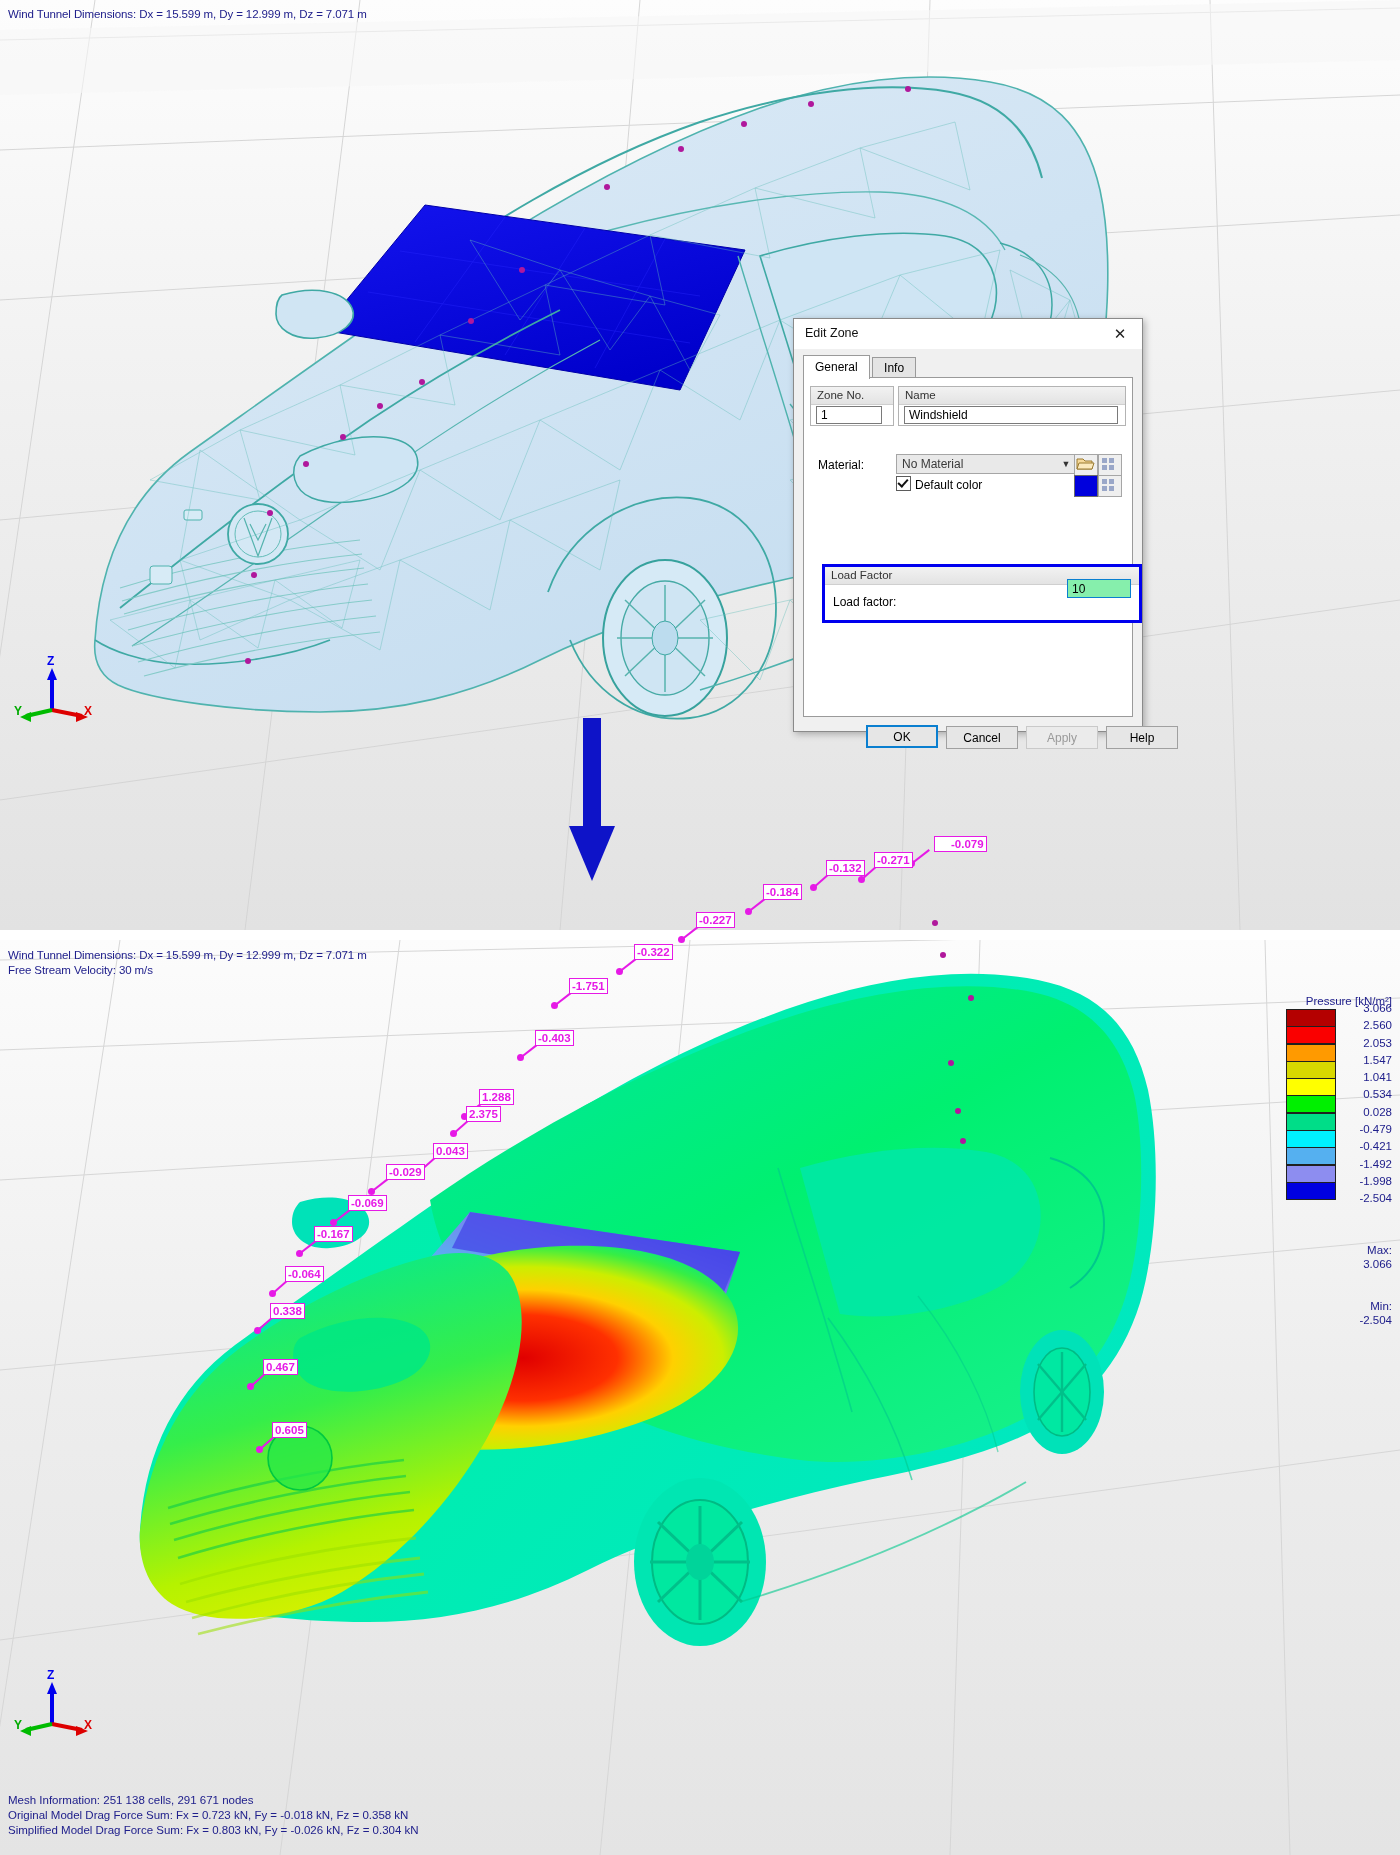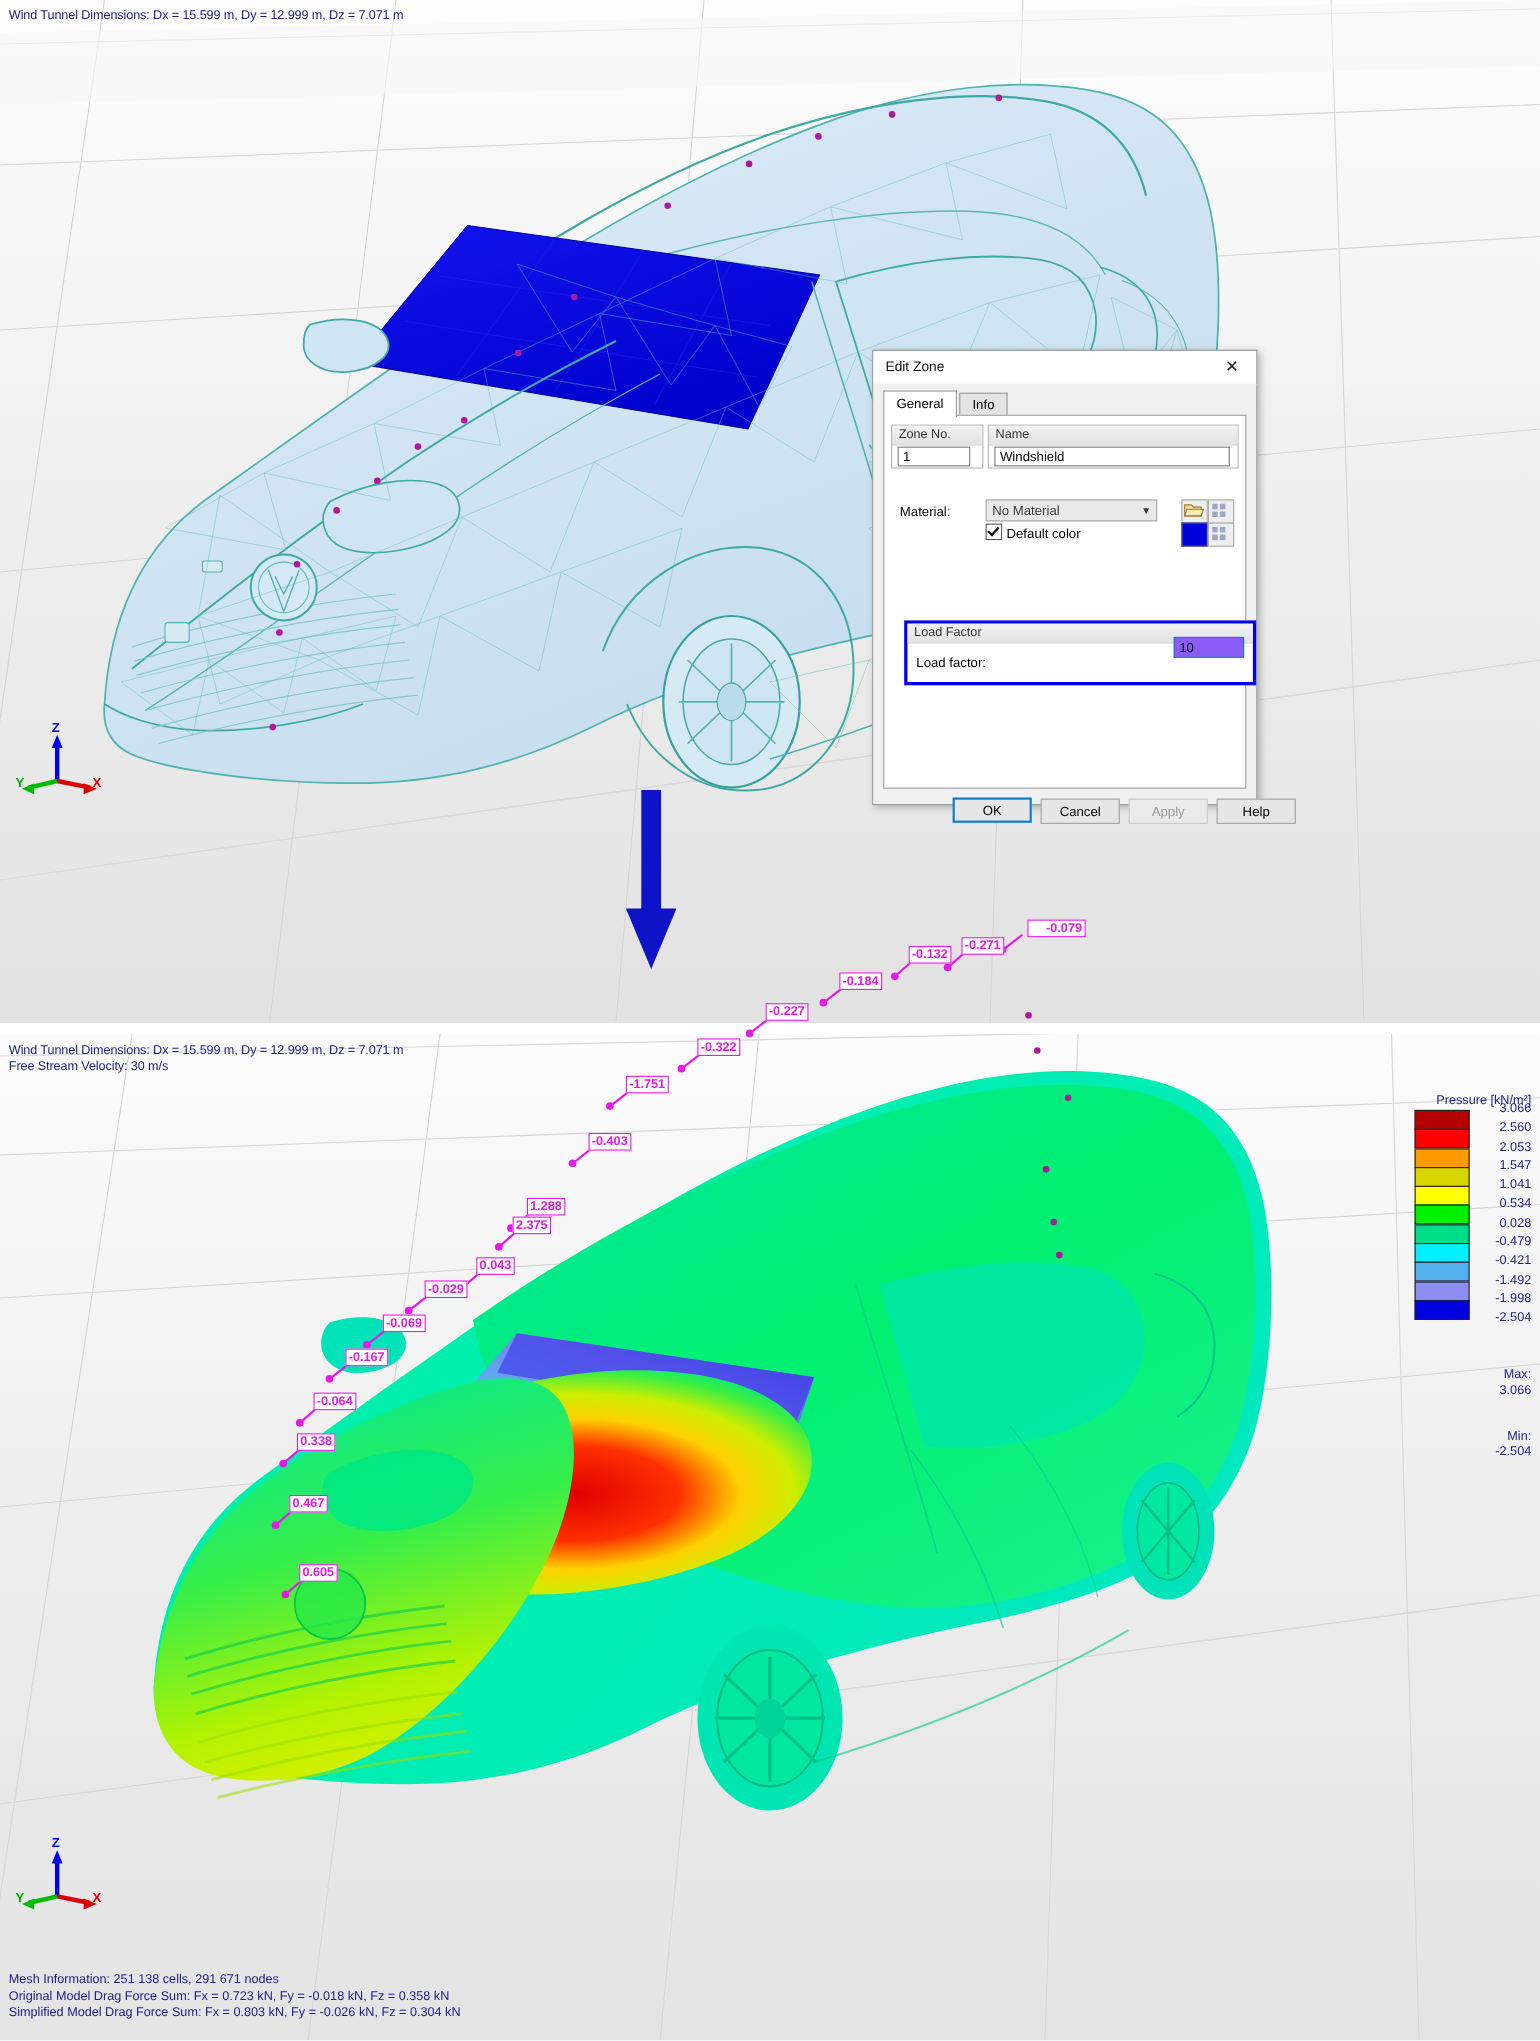--- a/index.html
+++ b/index.html
@@ -60,21 +60,21 @@
   .chk-box{display:inline-block;width:13px;height:13px;border:1px solid #5b5b5b;background:#fff;
            vertical-align:-2px;margin-right:4px;position:relative;}
   .chk-box:after{content:"";position:absolute;left:3px;top:0px;width:4px;height:8px;border:solid #111;
                  border-width:0 2px 2px 0;transform:rotate(42deg);}
 
   .colorswatch{position:absolute;width:22px;height:20px;border:1px solid #6b6b6b;}
   .icobtn{position:absolute;width:22px;height:20px;border:1px solid #a6a6a6;background:#efefef;}
 
   #grp-load{position:absolute;left:18px;top:186px;width:314px;height:53px;border:3px solid #0000ee;background:#fff;}
   #lf-input{position:absolute;right:8px;top:12px;width:64px;height:19px;border:1px solid #0a7fd0;
-            background:#8b5cf6;font-size:12px;padding:2px 4px;box-sizing:border-box;text-align:left;}
+            background:#86efac;font-size:12px;padding:2px 4px;box-sizing:border-box;text-align:left;}
 
   .dbtn{position:absolute;height:23px;border:1px solid #a0a0a0;background:#e6e6e6;font-size:12px;
         color:#000;cursor:pointer;font-family:"Liberation Sans",sans-serif;}
   .dbtn.primary{border:2px solid #0a7fd0;background:#e6e6e6;}
   .dbtn.disabled{color:#9a9a9a;background:#ebebeb;border-color:#c9c9c9;}
 
   
   #legend{position:absolute;right:8px;top:55px;width:108px;color:#20208c;font-size:11px;}
   #legend-title{text-align:right;font-size:11.5px;color:#20208c;margin-bottom:2px;white-space:nowrap;}
   .lg-row{position:relative;height:17.3px;}
@@ -624,21 +624,21 @@
           <div class="grp-cap">Zone No.</div>
         </div>
         <input class="fld" style="left: 12px; top: 28px; width: 66px; height: 18px;" value="1">
 
         <div class="grp" style="left:94px;top:8px;width:226px;height:38px;">
           <div class="grp-cap">Name</div>
         </div>
         <input class="fld" style="left: 100px; top: 28px; width: 214px; height: 18px;" value="Windshield">
 
         <div class="lbl-txt" style="left:14px;top:80px;">Material:</div>
-        <div class="combo" style="left:92px;top:76px;width:156px;">
+        <div class="combo" style="left:92px;top:76px;width:180px;">
           <span>No Material</span>
           <span class="arrow">▼</span>
         </div>
         <div class="icobtn" style="left:270px;top:76px;">
           <svg width="20" height="18" viewBox="0 0 20 18">
             <path d="M2,4 H8 L10,6 H17 V14 H2 Z" fill="#f6d99a" stroke="#9a7a30" stroke-width="1"></path>
             <path d="M4,8 H19 L17,14 H2 Z" fill="#fbe9bd" stroke="#9a7a30" stroke-width="1"></path>
           </svg>
         </div>
         <div class="icobtn" style="left:294px;top:76px;">

